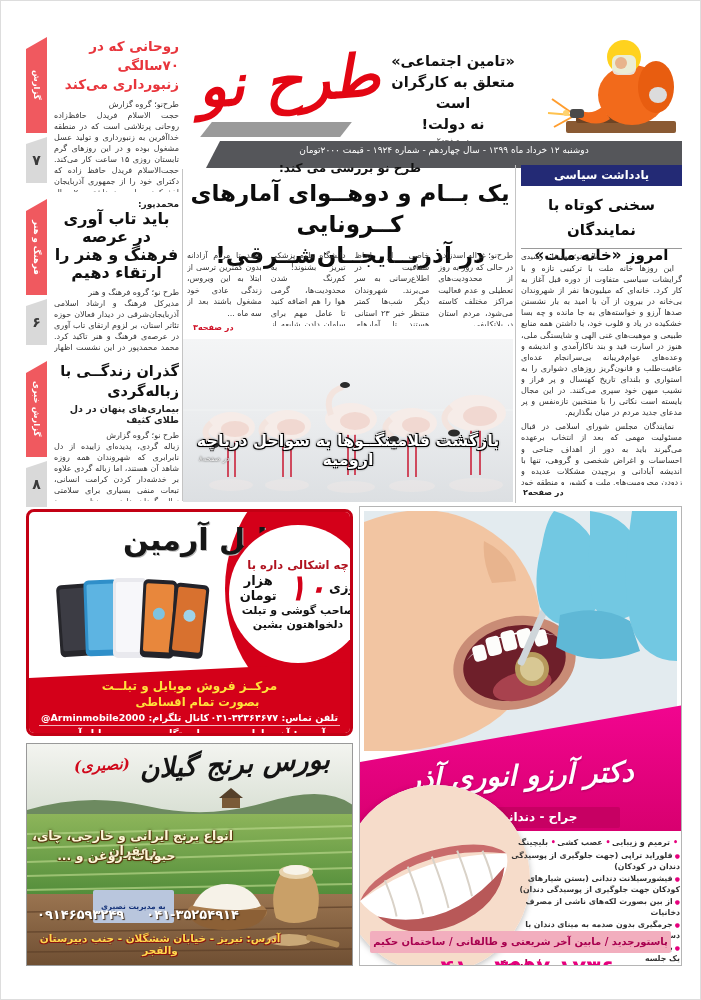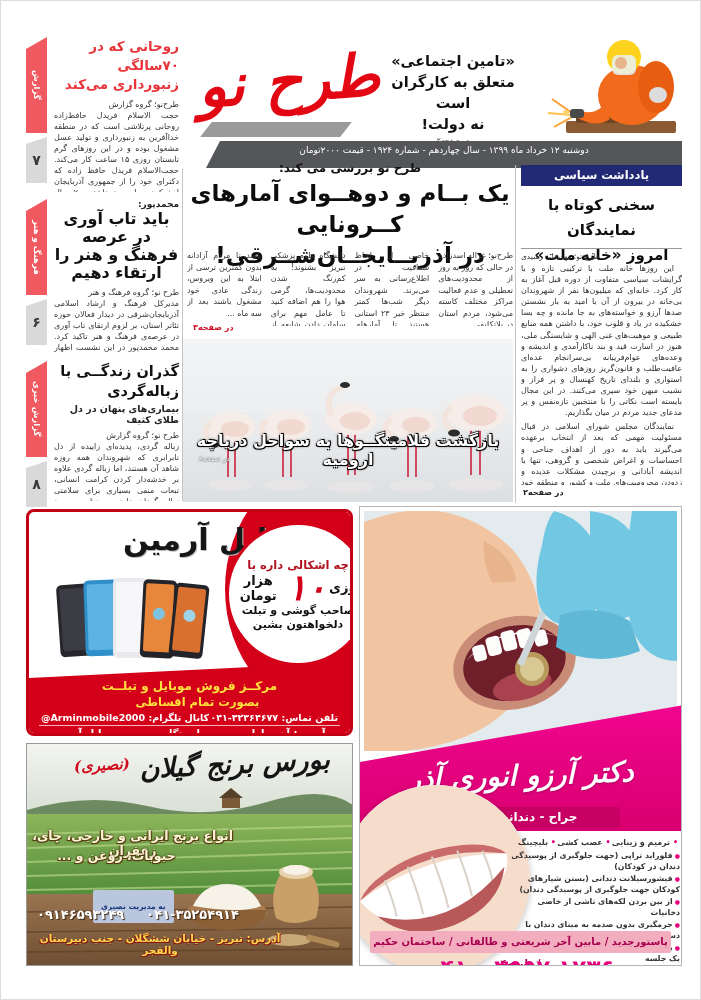--- a/index.html
+++ b/index.html
@@ -467,21 +467,21 @@
     </div>
 
     <div class="dent-row">
       <span>ترمیم و زیبایی</span>
       <span>عصب کشی</span>
       <span>بلیچینگ</span>
     </div>
     <ul class="dent-list">
       <li>فلوراید تراپی (جهت جلوگیری از پوسیدگی دندان در کودکان)</li>
       <li>فیشورسیلانت دندانی (بستن شیارهای کودکان جهت جلوگیری از پوسیدگی دندان)</li>
-      <li>از بین بردن لکه‌های ناشی از خاصی دخانیات</li>
+      <li>از بین بصورت لکه‌های ناشی از مصرف دخانیات</li>
       <li>جرمگیری بدون صدمه به مینای دندان با دستگاه اولتراسونیک</li>
       <li>بستن فواصل بین دندانی بدون تراش در یک جلسه</li>
     </ul>
 
     <div class="dent-addr">پاستورجدید / مابین آخر شریعتی و طالقانی / ساختمان حکیم / طبقه۴</div>
     <div class="dent-phone" dir="ltr">۰۴۱ - ۳۵۵۷ ۱۷۳۶</div>
   </div>
 
 </div>
 

